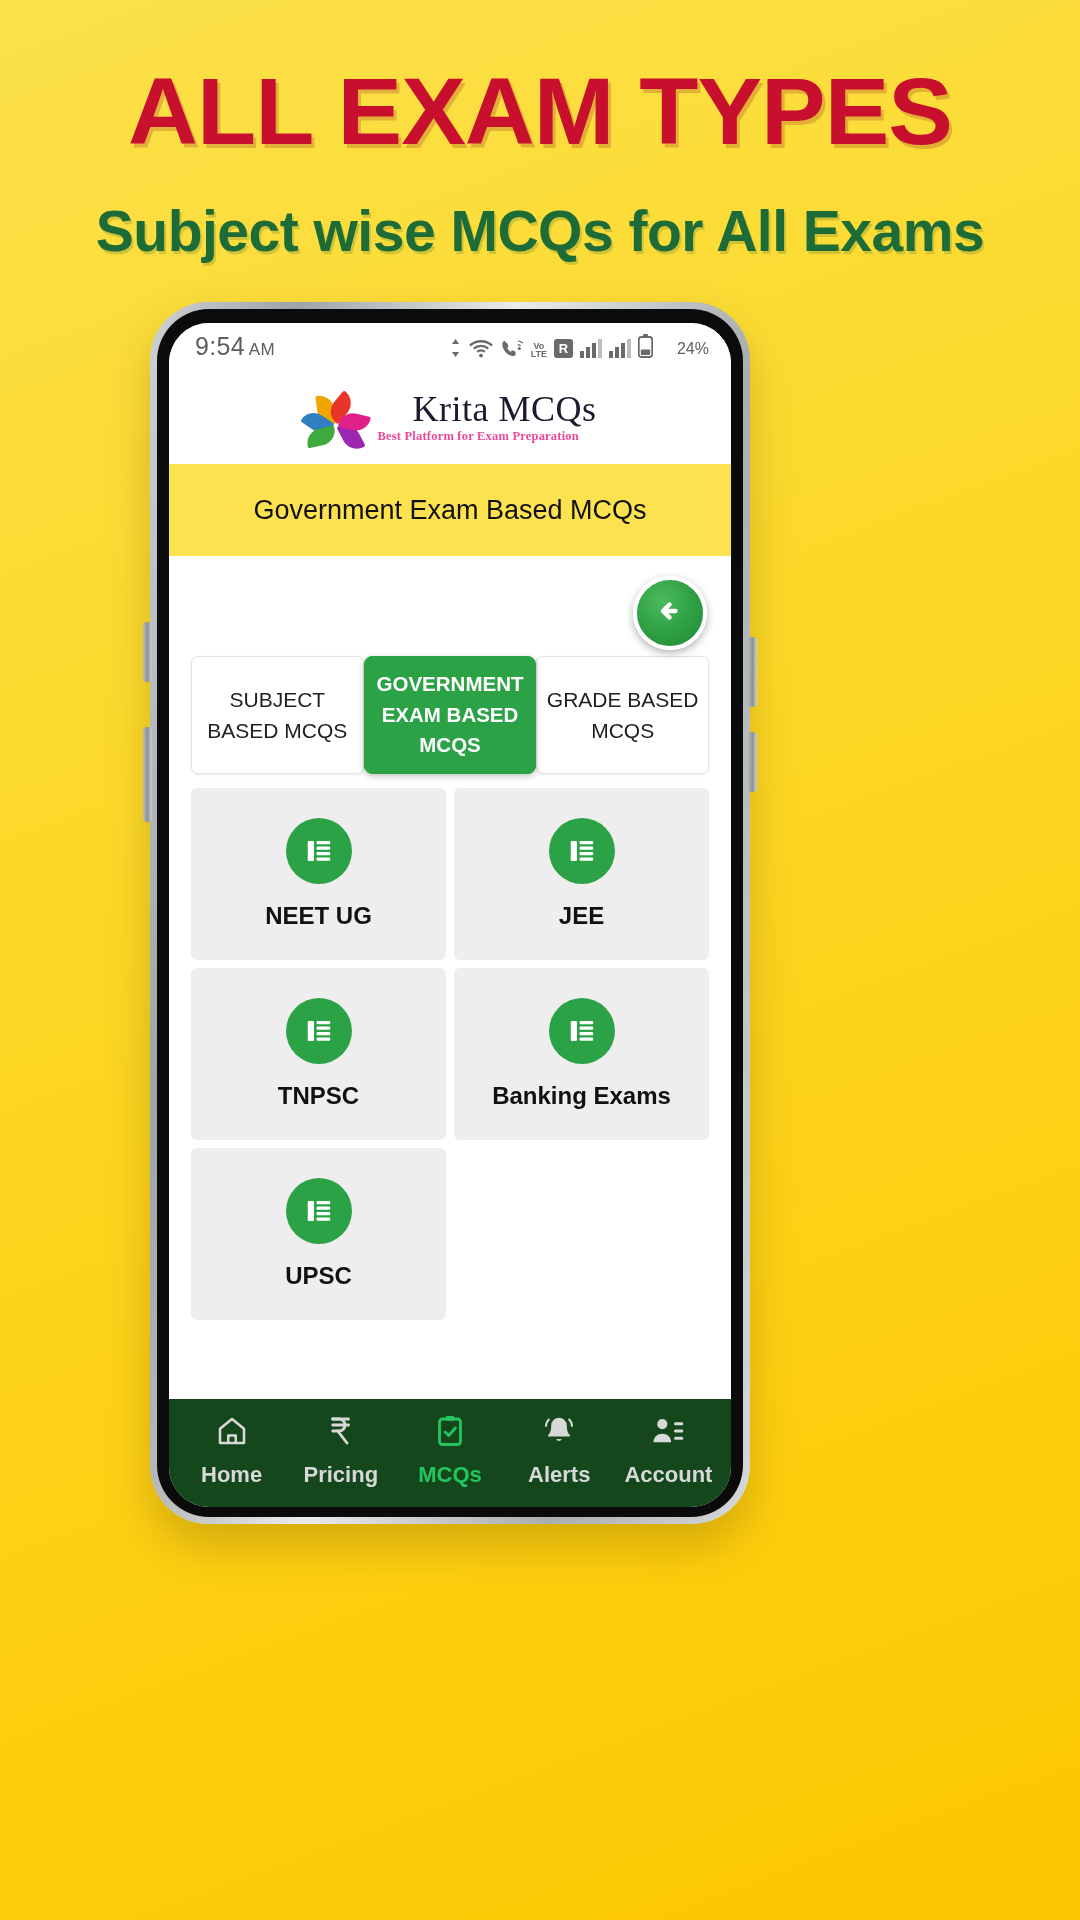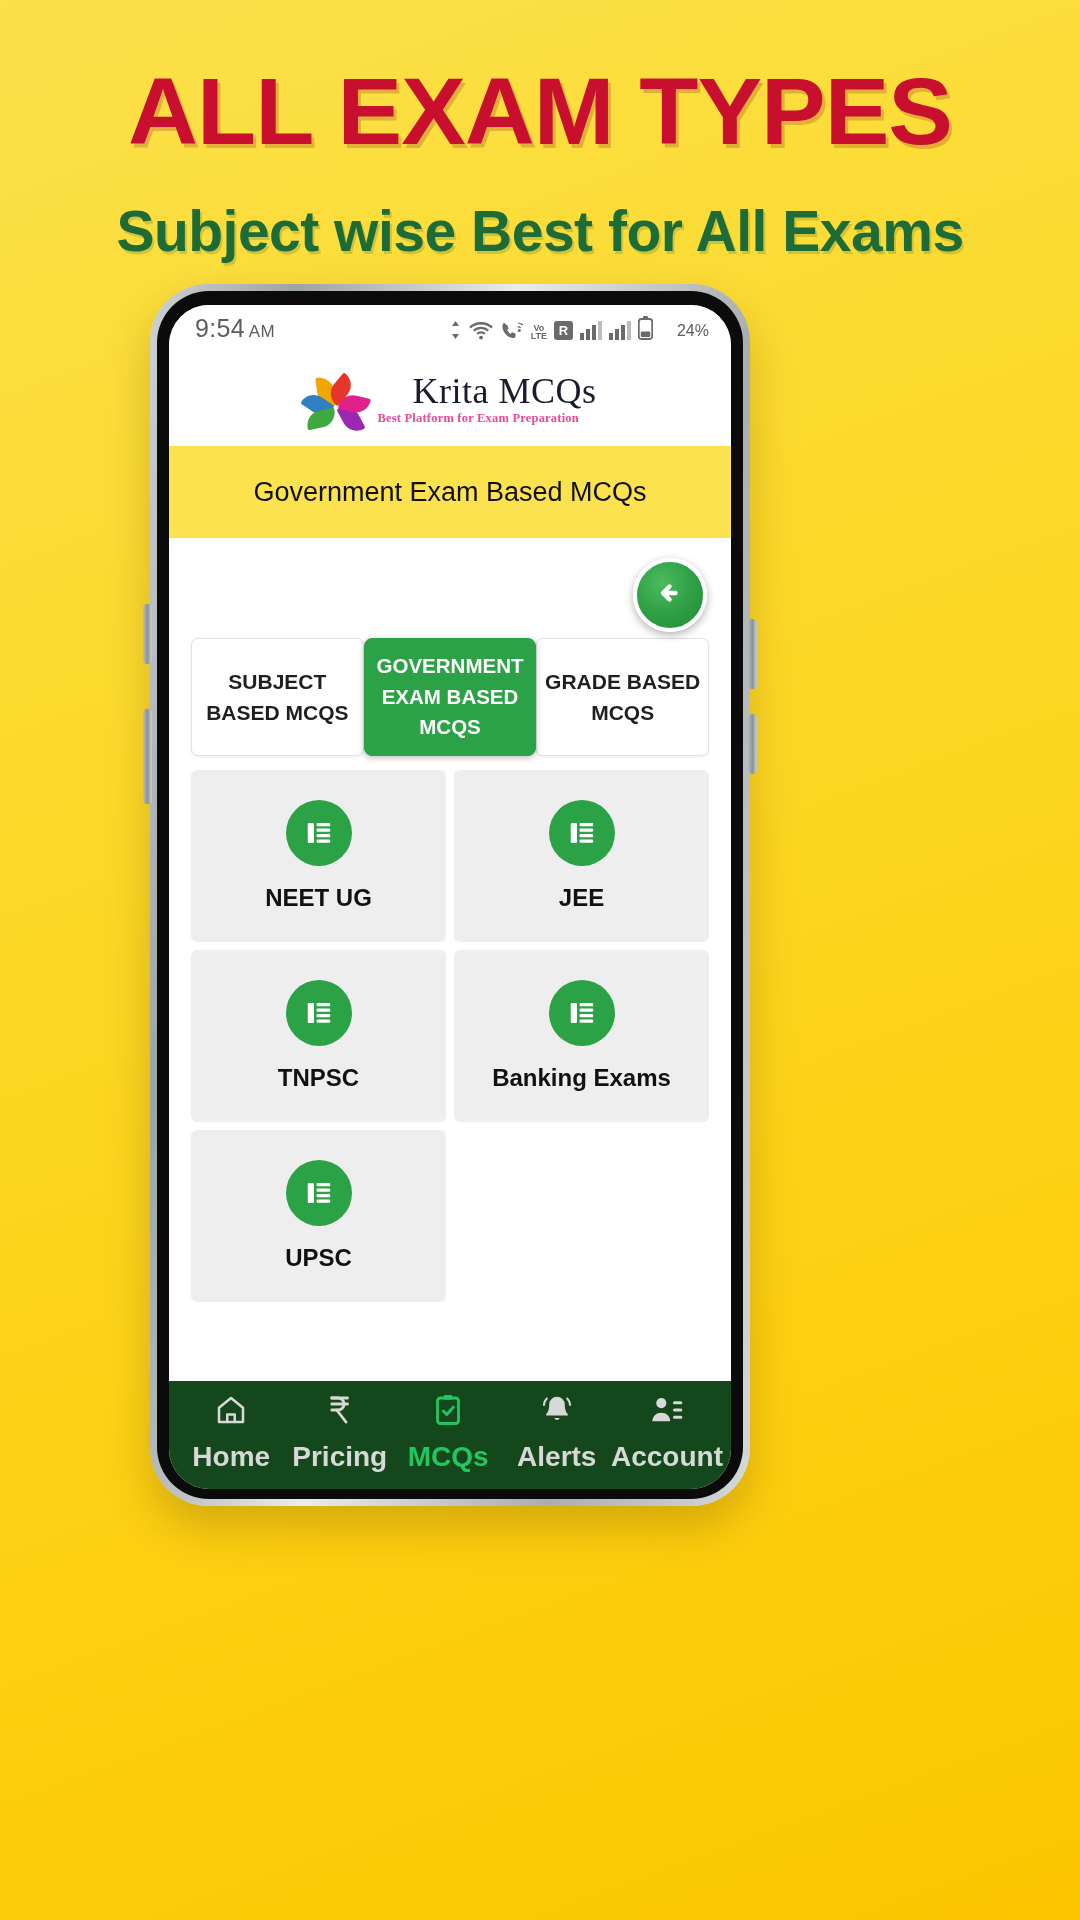--- a/index.html
+++ b/index.html
@@ -23,21 +23,21 @@
   #promo-sub {
     top:200px;
     font-family:"Liberation Sans Narrow","Liberation Sans",sans-serif;
     font-weight:bold; font-size:57px; letter-spacing:-0.5px;
     color:#1d6b36; line-height:1.1;
     text-shadow:2px 3px 0 rgba(20,80,40,.18);
   }
 
   
   .phone {
-    position:absolute; left:150px; top:284px;
+    position:absolute; left:150px; top:302px;
     width:600px; height:1222px;
     border-radius:58px;
     background:linear-gradient(100deg,#cfd2d4 0%,#9ea3a6 18%,#e9ebec 45%,#a9aeb1 75%,#d6d9db 100%);
     padding:7px;
     box-shadow:0 22px 44px rgba(120,85,0,.30);
   }
   .phone-inner {
     width:100%; height:100%;
     border-radius:52px;
     background:#0b0b0b;
@@ -106,21 +106,20 @@
     display:flex; align-items:center; justify-content:center;
   }
 
   .tabs { display:flex; gap:0; padding:0 22px; }
   .tab {
     flex:1 1 0; min-height:118px;
     display:flex; align-items:center; justify-content:center; text-align:center;
     border:1px solid #e2e2e2; background:#fff; border-radius:7px;
     font-size:21px; color:#1f1f1f; line-height:1.5; padding:8px 4px;
     box-shadow:0 1px 3px rgba(0,0,0,.07);
-    font-weight:bold;
   }
   .tab.active {
     background:#2ba245; color:#fff; border-color:#2ba245; font-weight:bold; font-size:20.5px;
     border-radius:8px; z-index:2; box-shadow:0 2px 6px rgba(0,0,0,.25);
   }
 
   .grid { display:flex; flex-wrap:wrap; gap:8px; padding:14px 22px 0 22px; }
   .card {
     width:calc(50% - 4px); height:172px; background:#eeeeee; border-radius:6px;
     display:flex; flex-direction:column; align-items:center; justify-content:center; gap:18px;
@@ -129,28 +128,28 @@
     width:66px; height:66px; border-radius:50%; background:#2ba245;
     display:flex; align-items:center; justify-content:center;
   }
   .card-label { font-size:24px; font-weight:bold; color:#111; }
 
   
   .bottomnav {
     flex:0 0 108px; background:#14481c; display:flex; align-items:center; padding:0 8px 6px 8px;
   }
   .nav-item { flex:1 1 0; display:flex; flex-direction:column; align-items:center; gap:9px; }
-  .nav-label { font-size:28px; font-weight:bold; color:#d8d8d8; }
+  .nav-label { font-size:22px; font-weight:bold; color:#d8d8d8; }
   .nav-item.active .nav-label { color:#22c55e; }
 </style>
 </head>
 <body>
 
 <div class="promo" id="promo-title">ALL EXAM TYPES</div>
-<div class="promo" id="promo-sub">Subject wise Best for All Exams</div>
+<div class="promo" id="promo-sub">Subject wise MCQs for All Exams</div>
 
 <div class="phone">
   <div class="phone-inner">
     <div class="btn-side btn-left-1"></div>
     <div class="btn-side btn-left-2"></div>
     <div class="btn-side btn-right-1"></div>
     <div class="btn-side btn-right-2"></div>
 
     <div class="screen">
 

